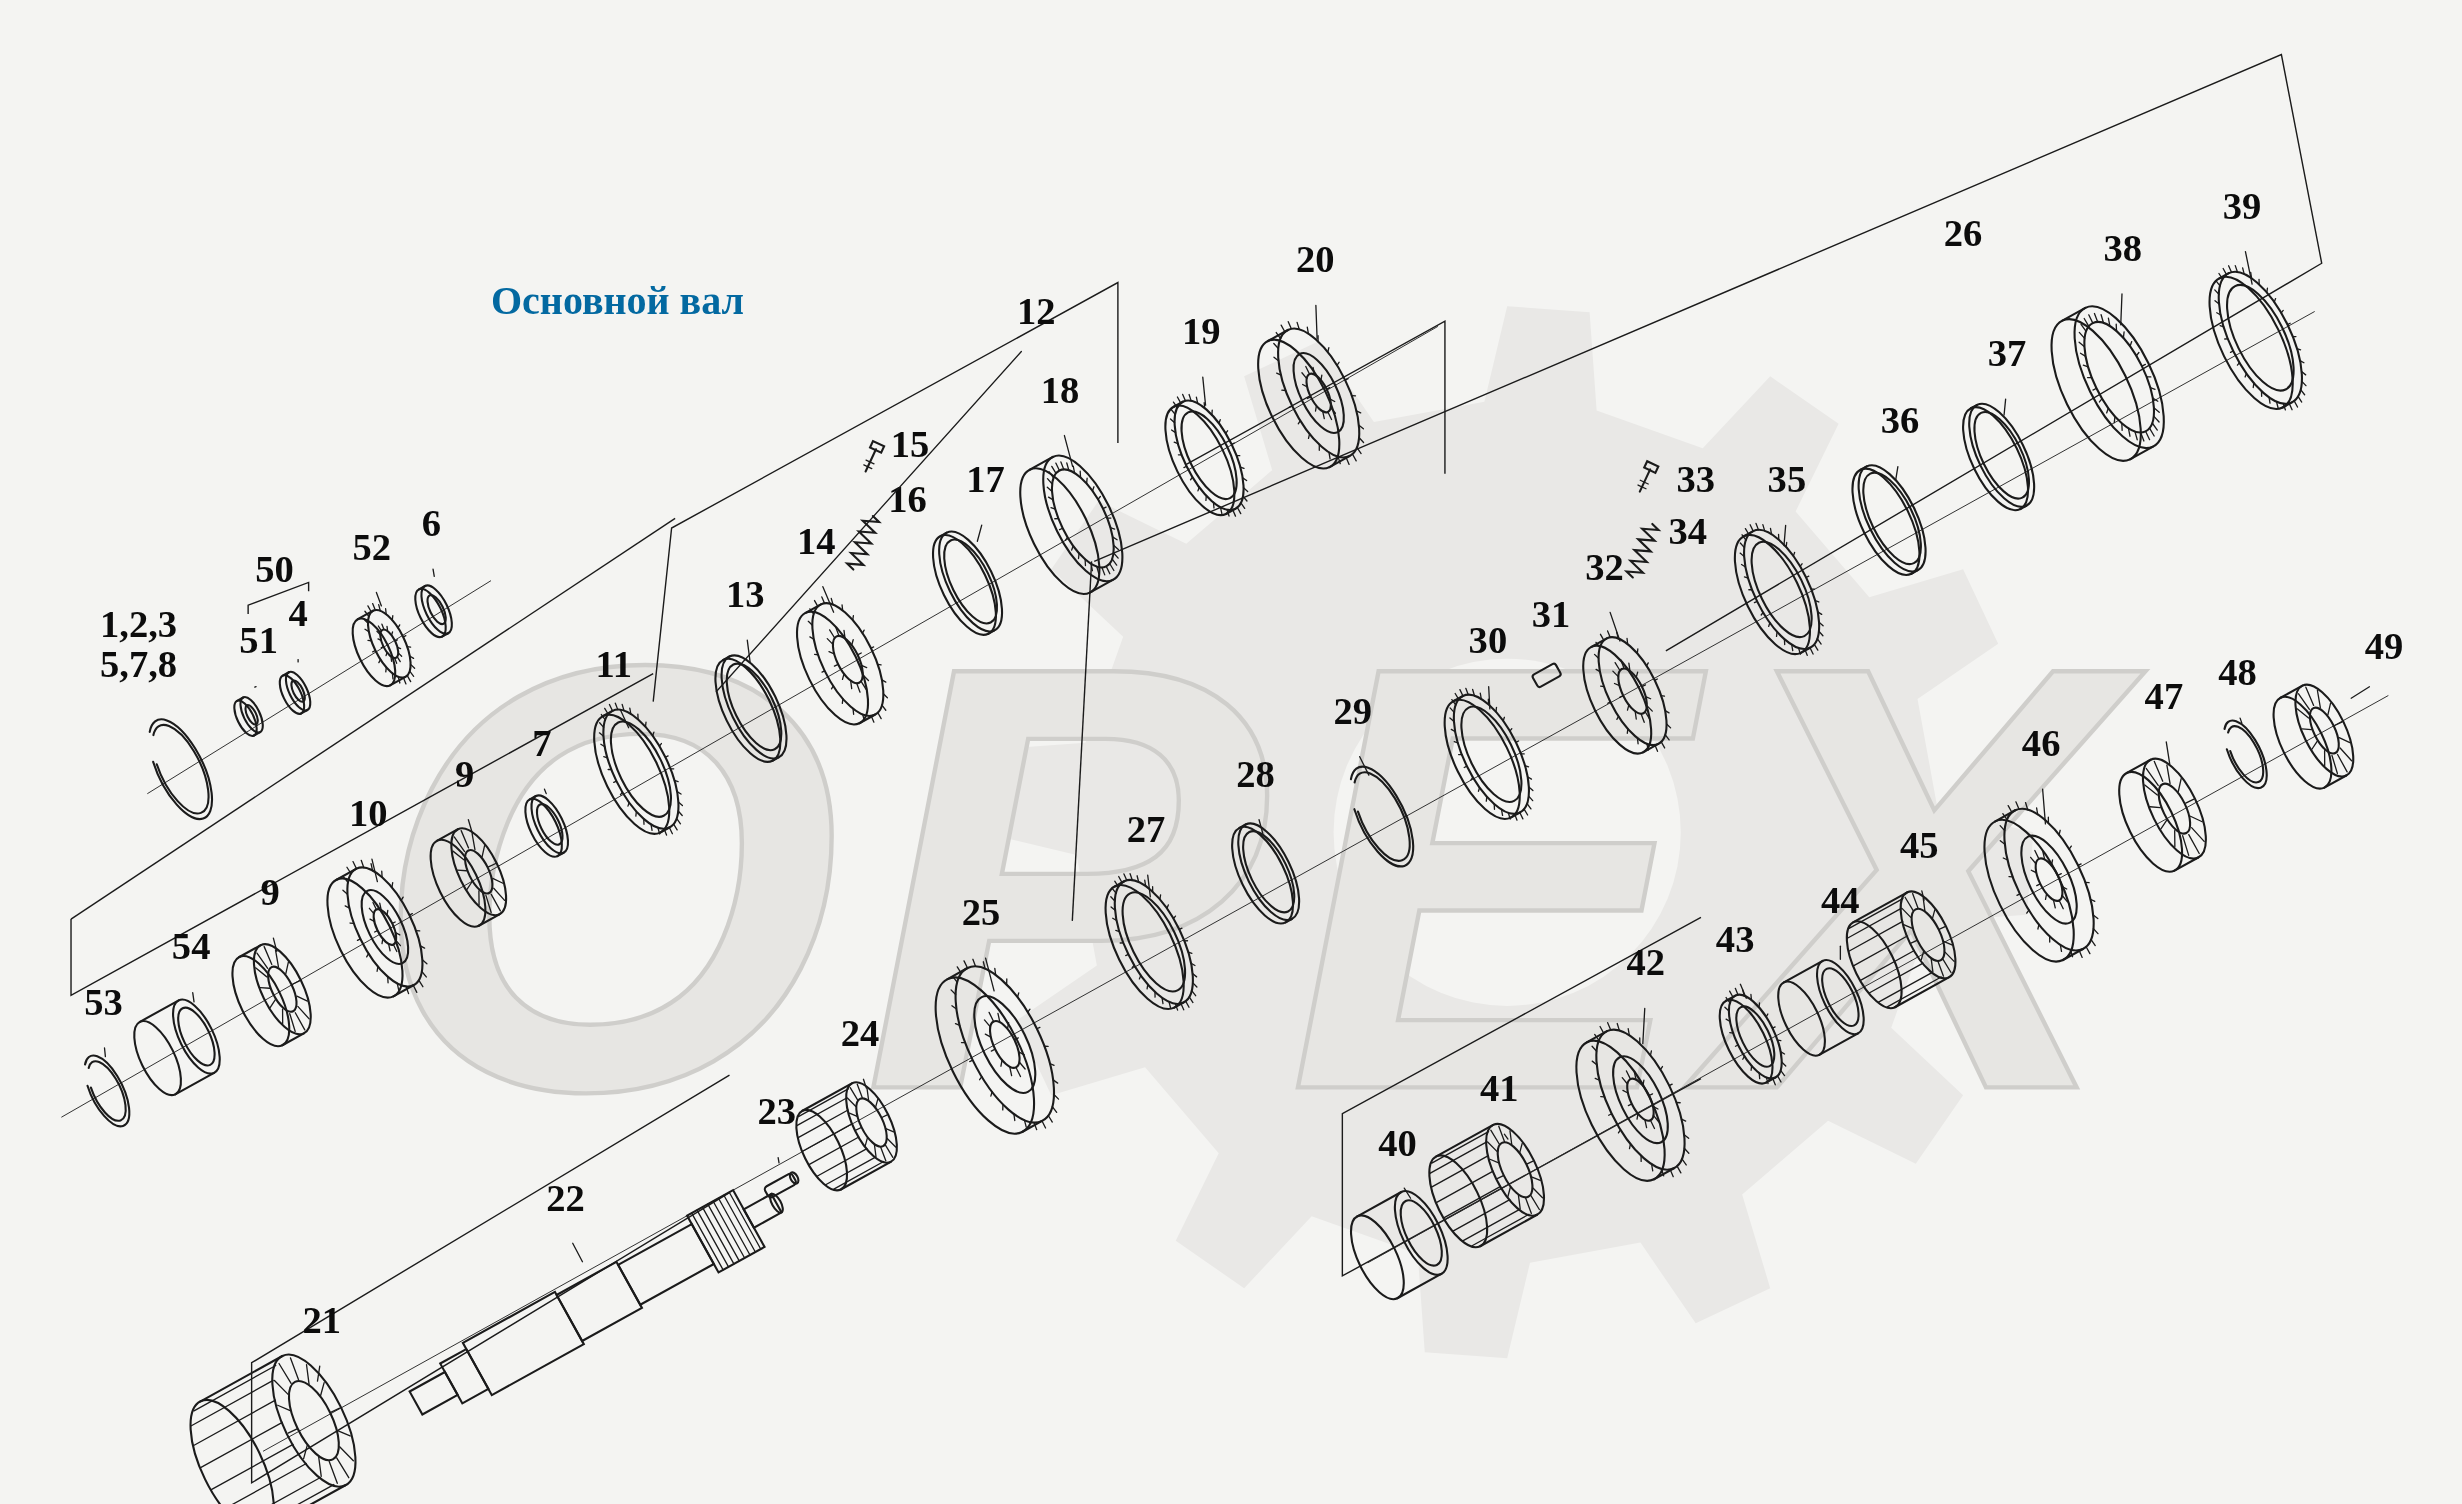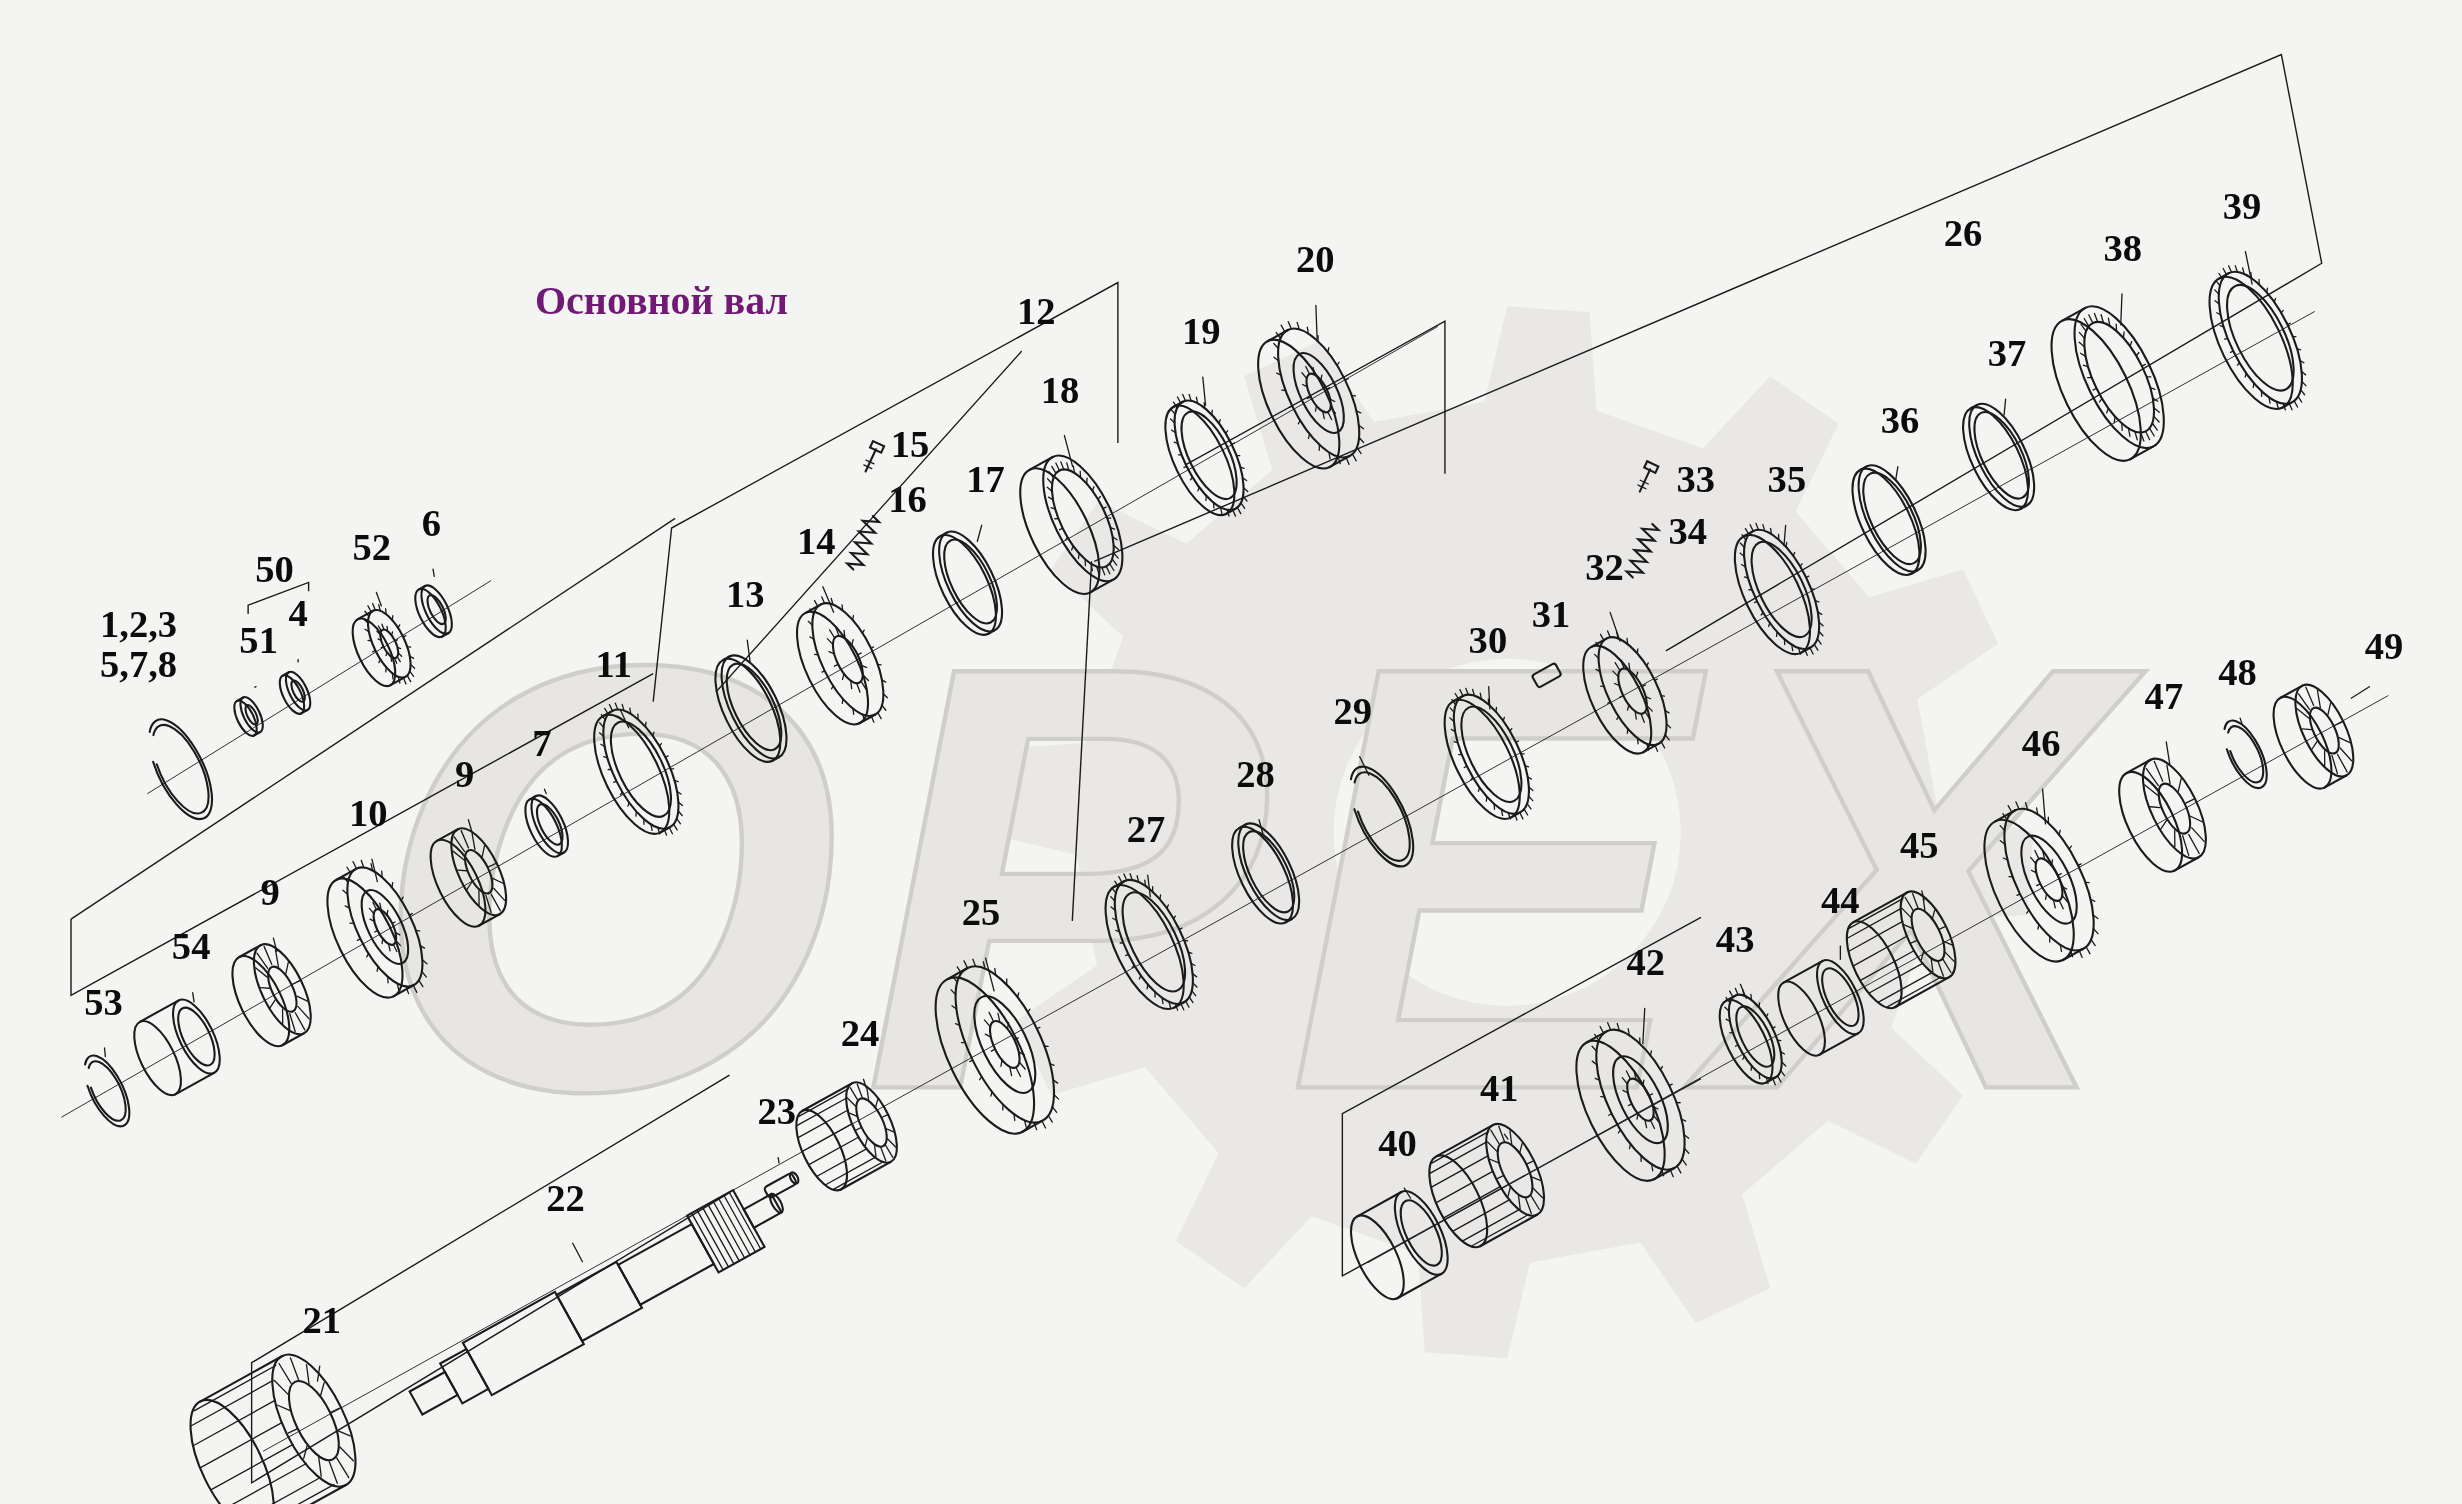--- a/index.html
+++ b/index.html
@@ -6,21 +6,21 @@
   .page{position:relative;width:2462px;height:1505px;background:#f4f4f2;overflow:hidden;font-family:"Liberation Serif",serif;}
   svg{position:absolute;left:0;top:0;}
   .ln{fill:none;stroke:#1b1b1b;stroke-width:2.4;stroke-linecap:round;}
   .thin{stroke-width:1.5;}
   .axis{fill:none;stroke:#2b2b2b;stroke-width:1.1;}
   .frame{fill:none;stroke:#1b1b1b;stroke-width:1.6;stroke-linejoin:miter;}
   .lbl{font-family:"Liberation Serif",serif;font-weight:bold;font-size:44px;fill:#0c0c0c;text-anchor:middle;}
   .wmgear{fill:#e9e8e6;stroke:none;}
   .wmhole{fill:#f4f4f2;stroke:none;}
   .wmtext{font-family:"Liberation Sans",sans-serif;font-weight:bold;font-style:italic;font-size:690px;fill:#e7e6e3;stroke:#cfcecb;stroke-width:5px;letter-spacing:24px;text-anchor:middle;}
-  .title{position:absolute;left:491px;top:277px;font-family:"Liberation Serif",serif;font-weight:bold;font-size:40px;color:#701a75;margin-left:44px;}
+  .title{position:absolute;left:491px;top:277px;font-family:"Liberation Serif",serif;font-weight:bold;font-size:40px;color:#0369a1;}
 </style>
 </head>
 <body>
 
 <div class="page">
   <svg id="diagram" width="2462" height="1505" viewBox="0 0 2808 1716">
       <g>
         <path d="M2319,949L2312,1043L2200,1051L2157,1172L2239,1249L2239,1249L2185,1327L2085,1278L1987,1362L2019,1469L2019,1469L1934,1509L1871,1417L1745,1440L1719,1549L1719,1549L1625,1542L1617,1430L1496,1387L1419,1469L1419,1469L1341,1415L1390,1315L1306,1217L1199,1249L1199,1249L1159,1164L1251,1101L1228,975L1119,949L1119,949L1126,855L1238,847L1281,726L1199,649L1199,649L1253,571L1353,620L1451,536L1419,429L1419,429L1504,389L1567,481L1693,458L1719,349L1719,349L1813,356L1821,468L1942,511L2019,429L2019,429L2097,483L2048,583L2132,681L2239,649L2239,649L2279,734L2187,797L2210,923L2319,949Z" class="wmgear"></path>
         <circle cx="1719" cy="949" r="198" class="wmhole"></circle>
         <text x="1430" y="1240" class="wmtext">OPEX</text>

